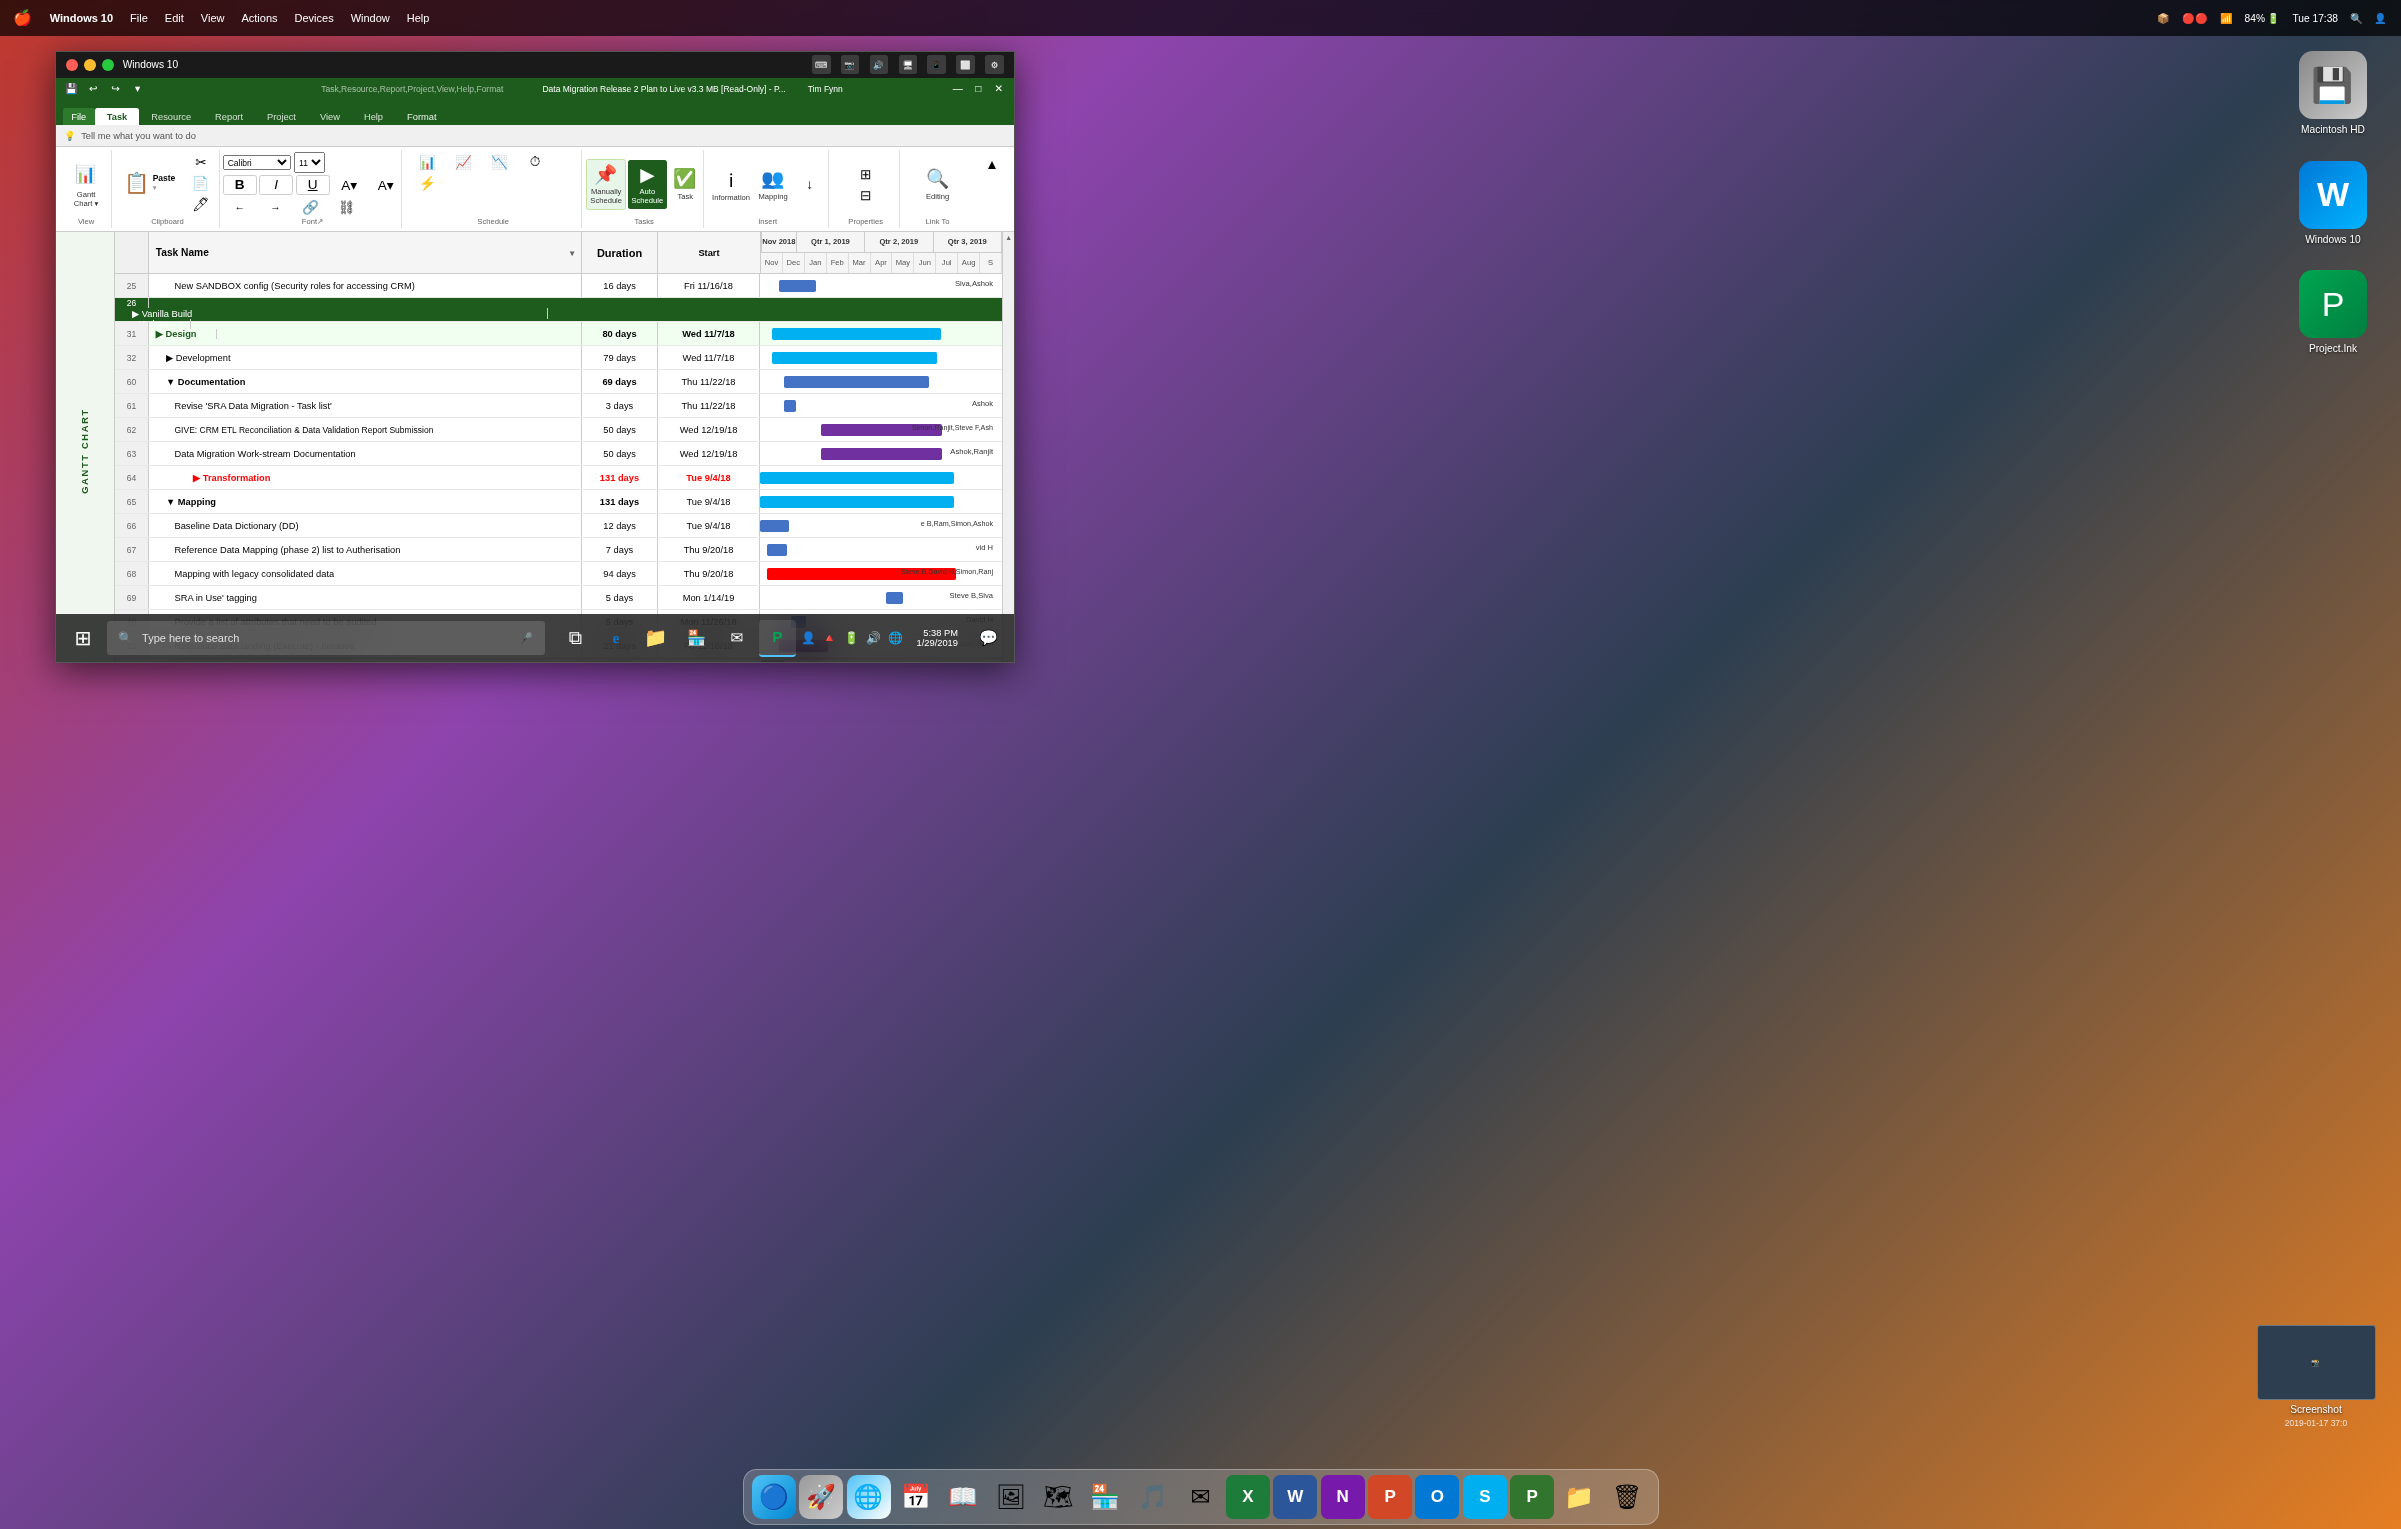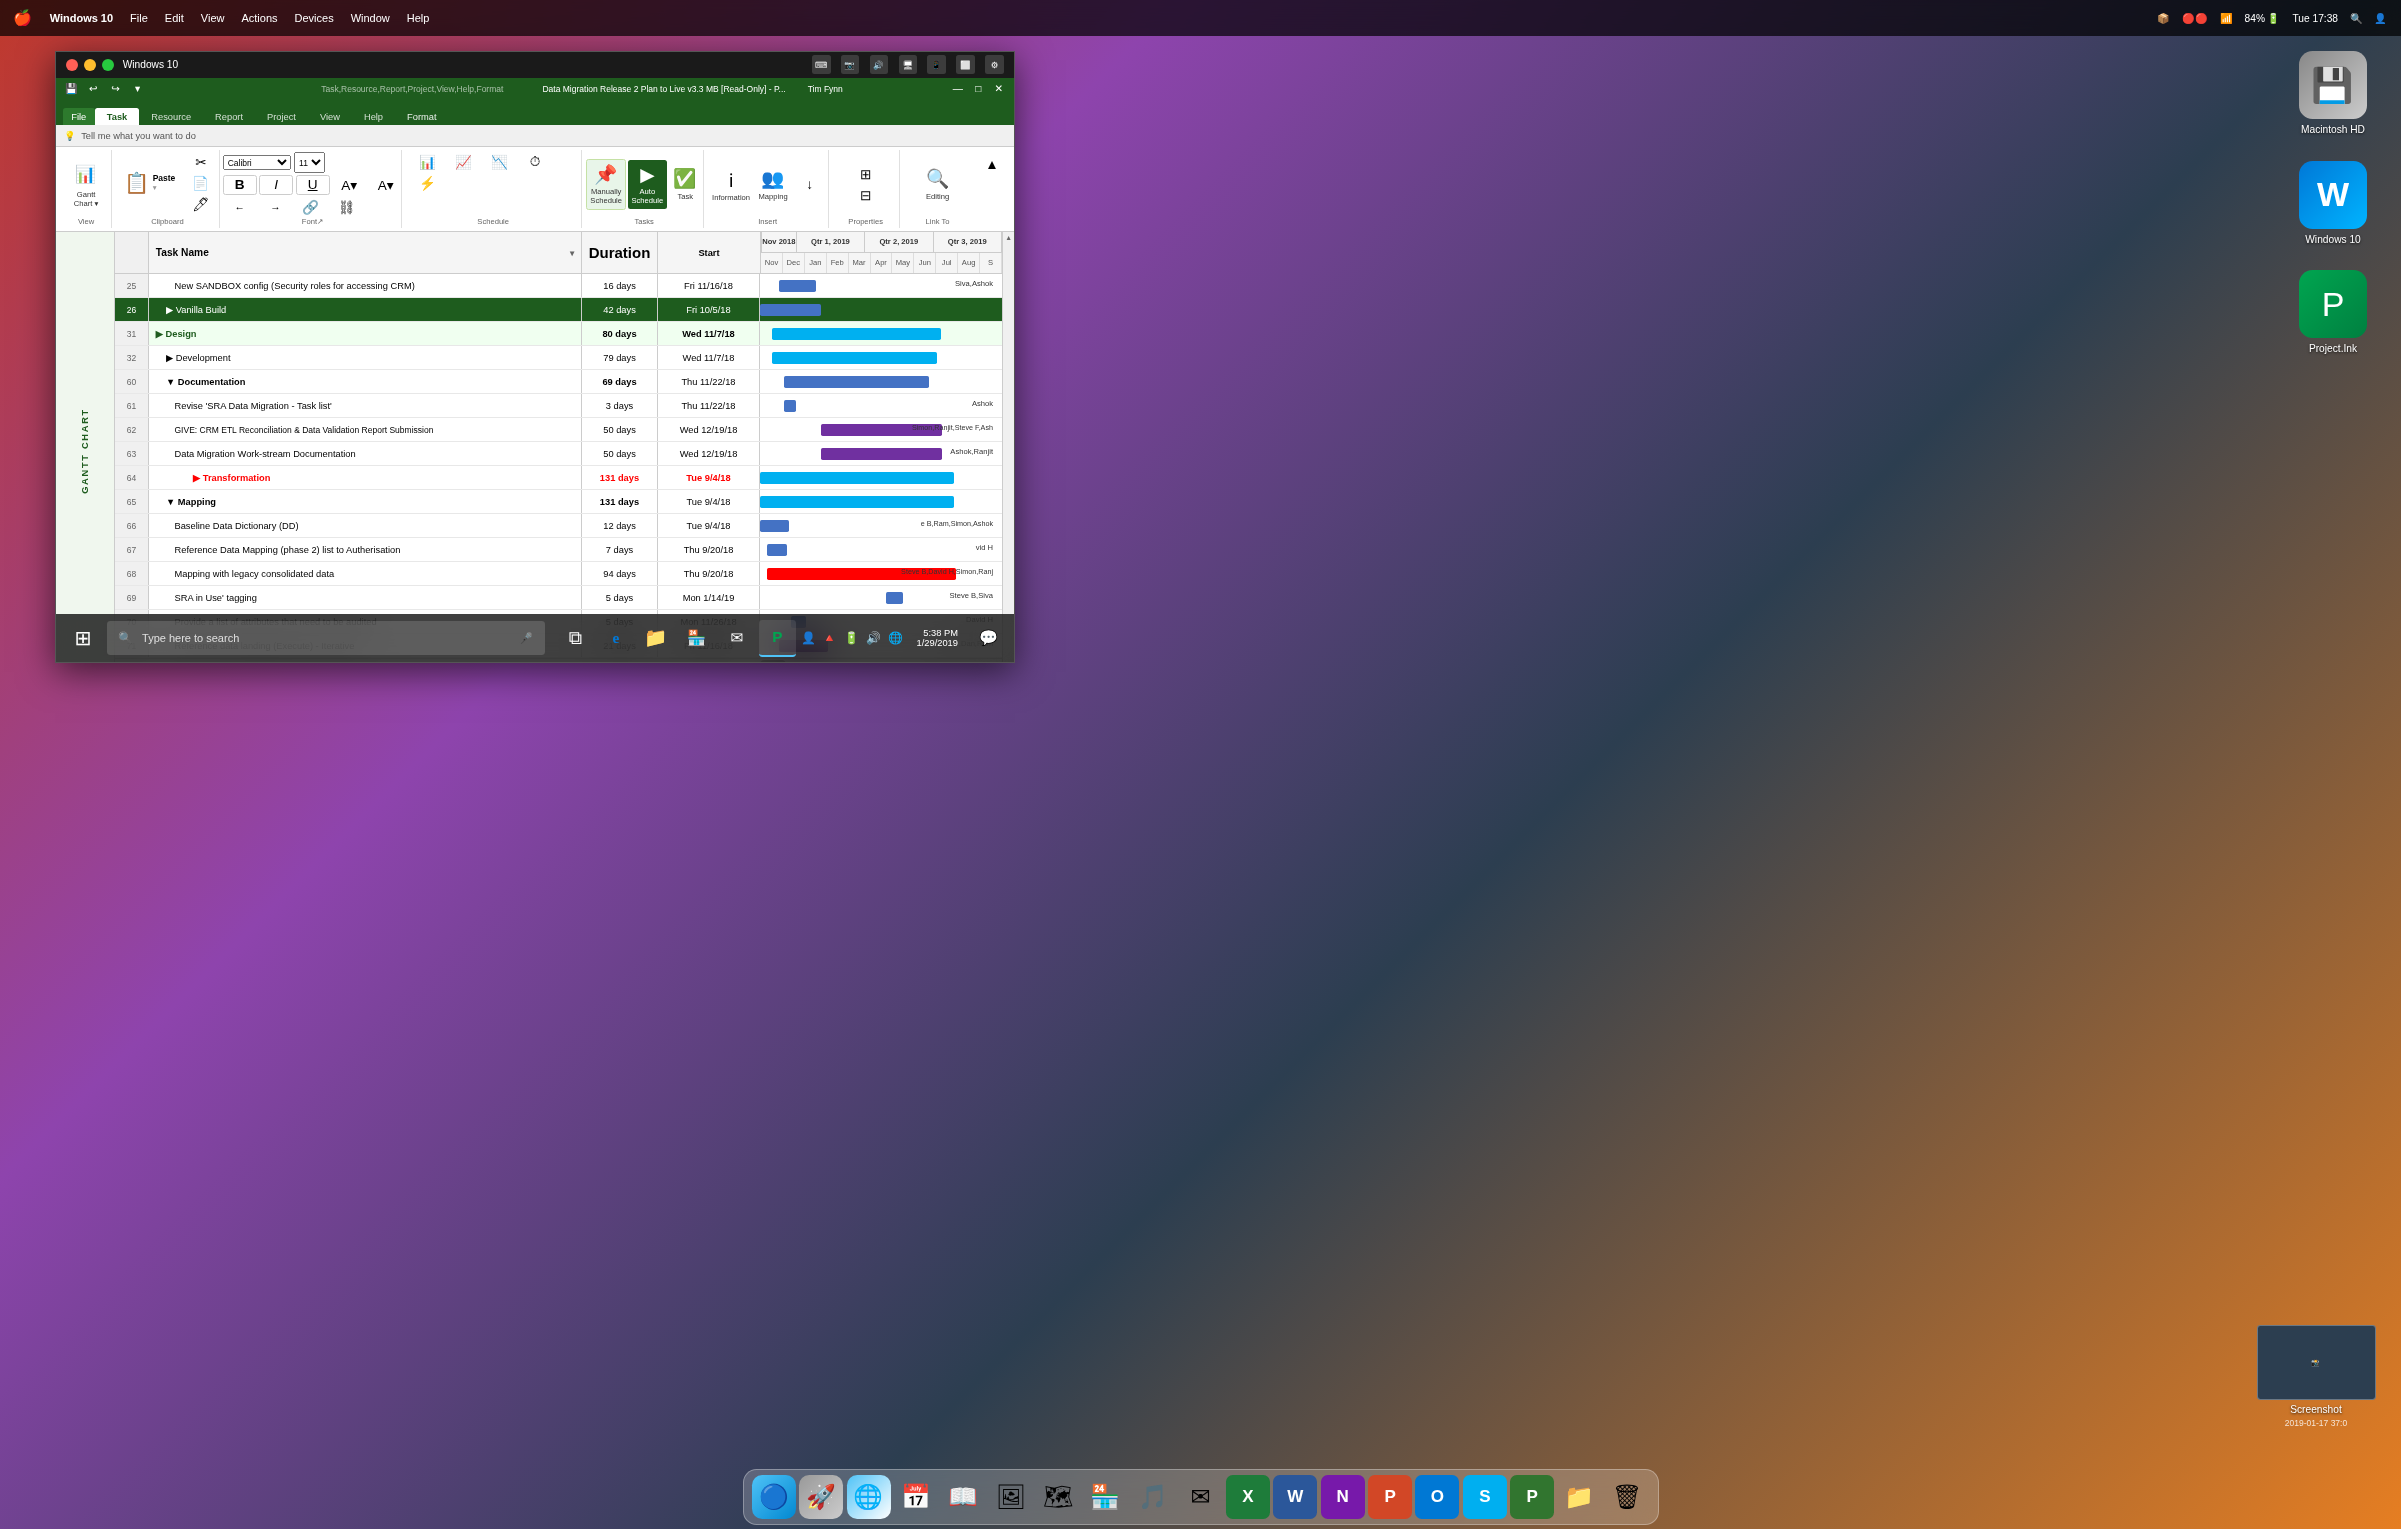--- a/index.html
+++ b/index.html
@@ -372,21 +372,21 @@
       font-size: 9.3px;
       flex-shrink: 0;
     }
     .gantt-row-chart {
       flex: 1;
       position: relative;
       overflow: hidden;
     }
 
     .row-group { font-weight: bold; }
-    .row-selected { background: #1e5c1e; color: white; }
+    .row-selected { background: #1e5c1e; color: white; flex-direction: column; }
     .row-selected .gantt-row-name,
     .row-selected .gantt-row-duration,
     .row-selected .gantt-row-start {
       color: white;
     }
 
     
     .gantt-bar {
       position: absolute;
       height: 12px;
@@ -593,21 +593,21 @@
       position: absolute;
       right: 6.8px;
       color: #666;
       font-size: 8.5px;
     }
     .header-duration-col {
       width: 76px;
       display: flex;
       align-items: center;
       justify-content: center;
-      font-size: 15px;
+      font-size: 11px;
       font-weight: bold;
       border-right: 0.8px solid #ccc;
     }
     .header-start-col {
       width: 102px;
       display: flex;
       align-items: center;
       justify-content: center;
       font-size: 9.3px;
       font-weight: bold;

